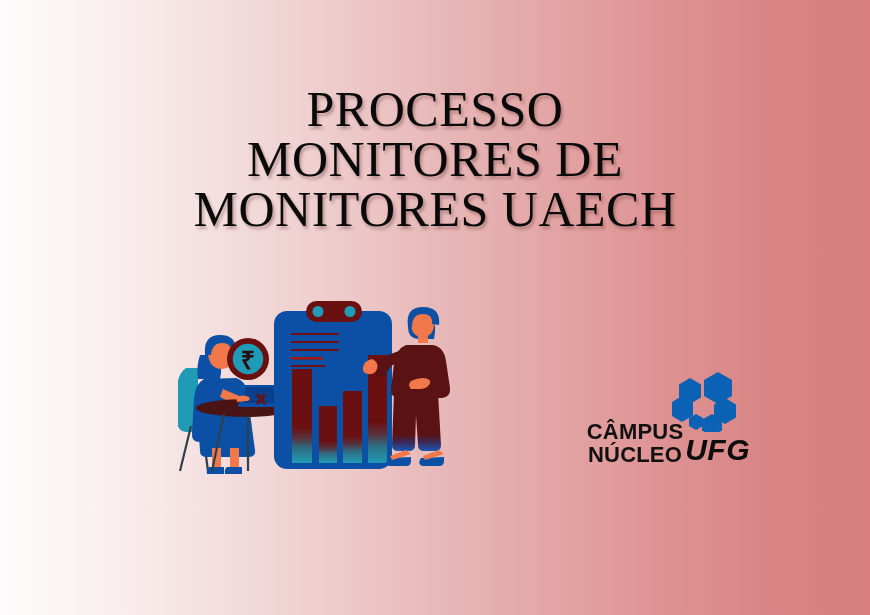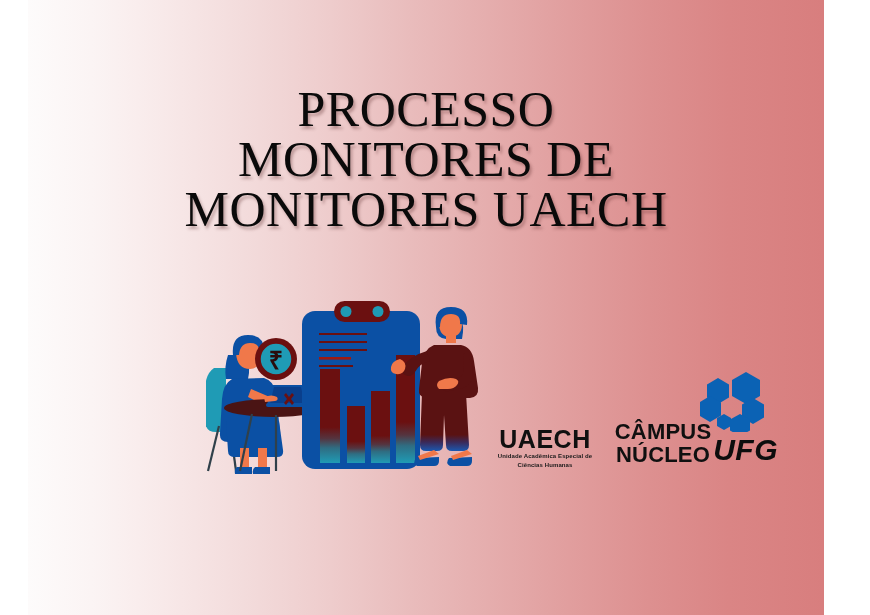--- a/index.html
+++ b/index.html
@@ -3,39 +3,38 @@
 <meta charset="utf-8">
 <title>Processo Seletivo</title>
 <style>
   html, body {
     margin: 0;
     padding: 0;
     background: #ffffff;
   }
   .poster {
     position: relative;
-    width: 796px;
+    width: 870px;
     height: 615px;
     overflow: hidden;
     background: linear-gradient(
       to right,
       #fdfbfb 0%,
       #fbf4f4 8%,
       #f8e9e9 17%,
       #f3dcdc 27%,
       #eecccc 38%,
       #e9bcbc 48%,
       #e5adad 58%,
       #e19e9e 68%,
       #dd9090 78%,
       #da8585 88%,
       #d87e7e 100%
     );
     font-family: "Liberation Sans", sans-serif;
-    margin-left: 28px;
   }
 
   
   .title-block {
     position: absolute;
     left: 0;
     right: 0;
     top: 84px;
     text-align: center;
     font-family: "Liberation Serif", serif;
@@ -256,25 +255,20 @@
         <path d="M210 165 q-4 5 1 8 l17 0 q5 0 5 -5 l0 -4 z" fill="#0b50a4"></path>
         <path d="M243 165 q-4 5 1 8 l17 0 q5 0 5 -5 l0 -4 z" fill="#0b50a4"></path>
         <path d="M212 163 l16 -6 l5 4 l-19 6 z" fill="#f0784a"></path>
         <path d="M245 163 l16 -6 l5 4 l-19 6 z" fill="#f0784a"></path>
       </g>
     </svg>
   </div>
 
   <div class="logo-row">
 
-    <div class="logo-uaech">
-      <div class="mark">UAECH</div>
-      <div class="sub">Unidade Acadêmica Especial de</div>
-      <div class="sub">Ciências Humanas</div>
-    </div>
 
     <div class="logo-campus">
       <span>CÂMPUS</span>
       <span>NÚCLEO</span>
     </div>
 
     <div class="logo-ufg">
       <div class="hexes">
         <svg viewBox="0 0 66 62" xmlns="http://www.w3.org/2000/svg">
           <g fill="#0b62b4">

